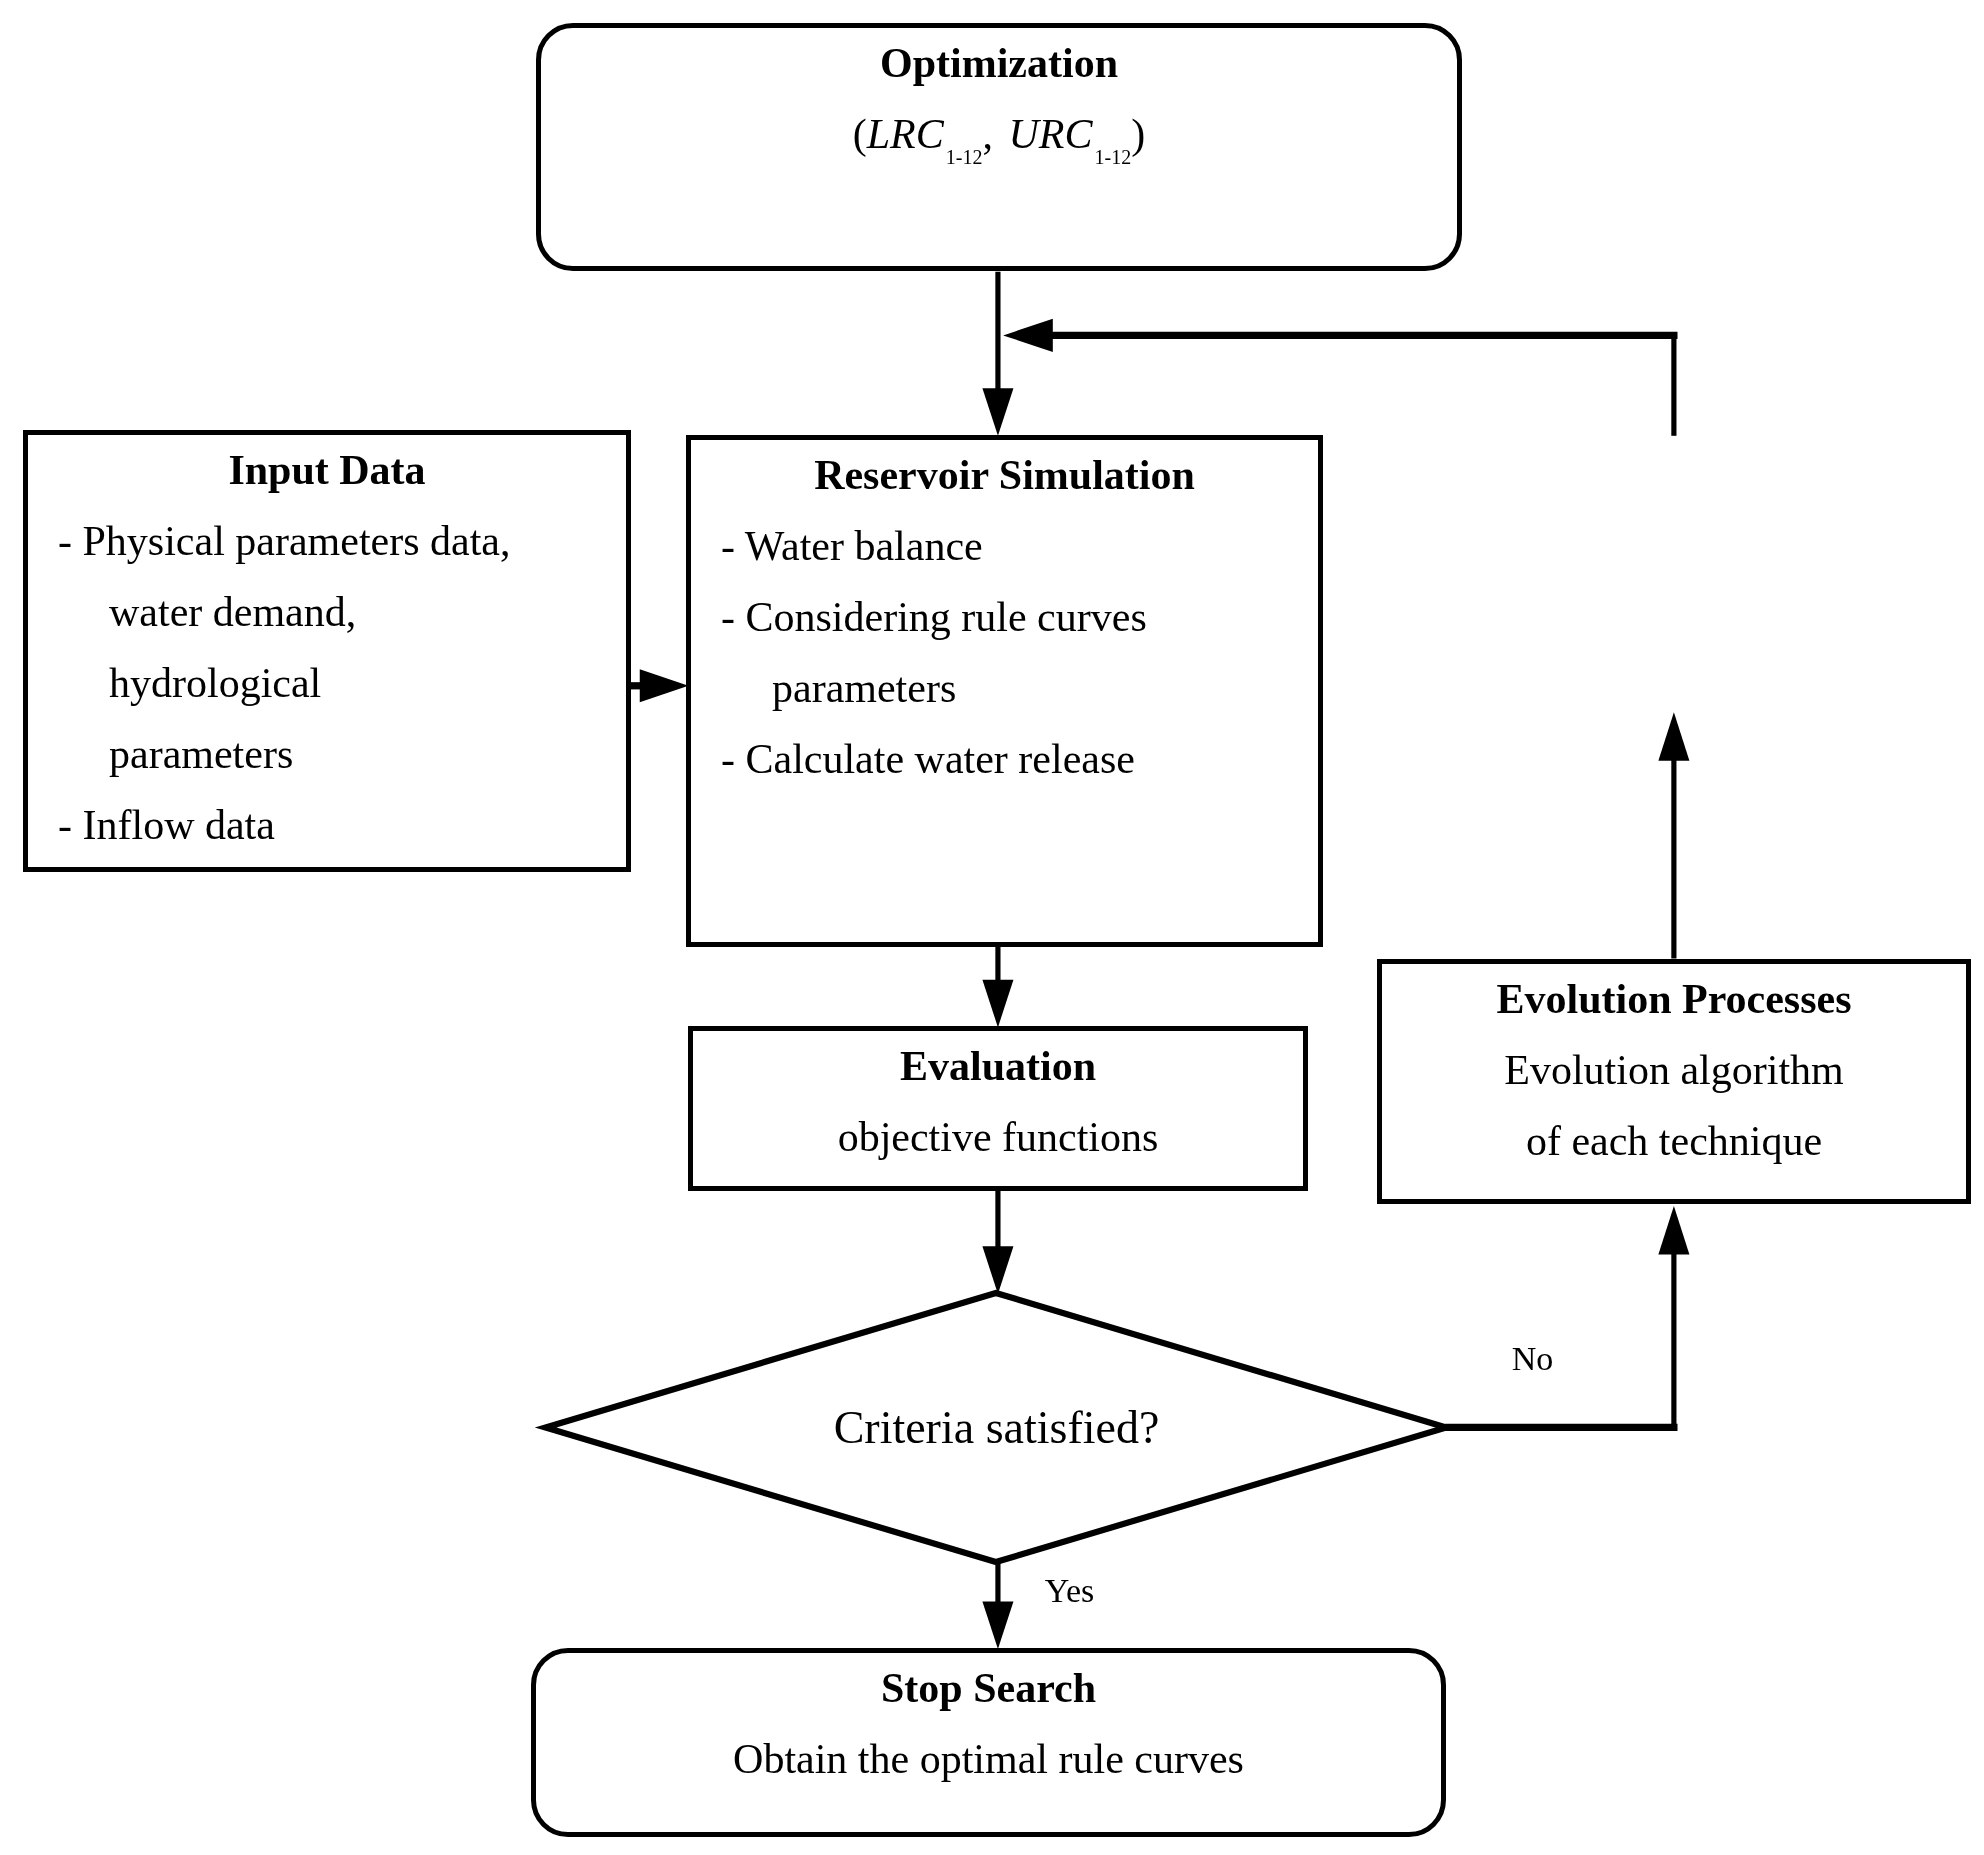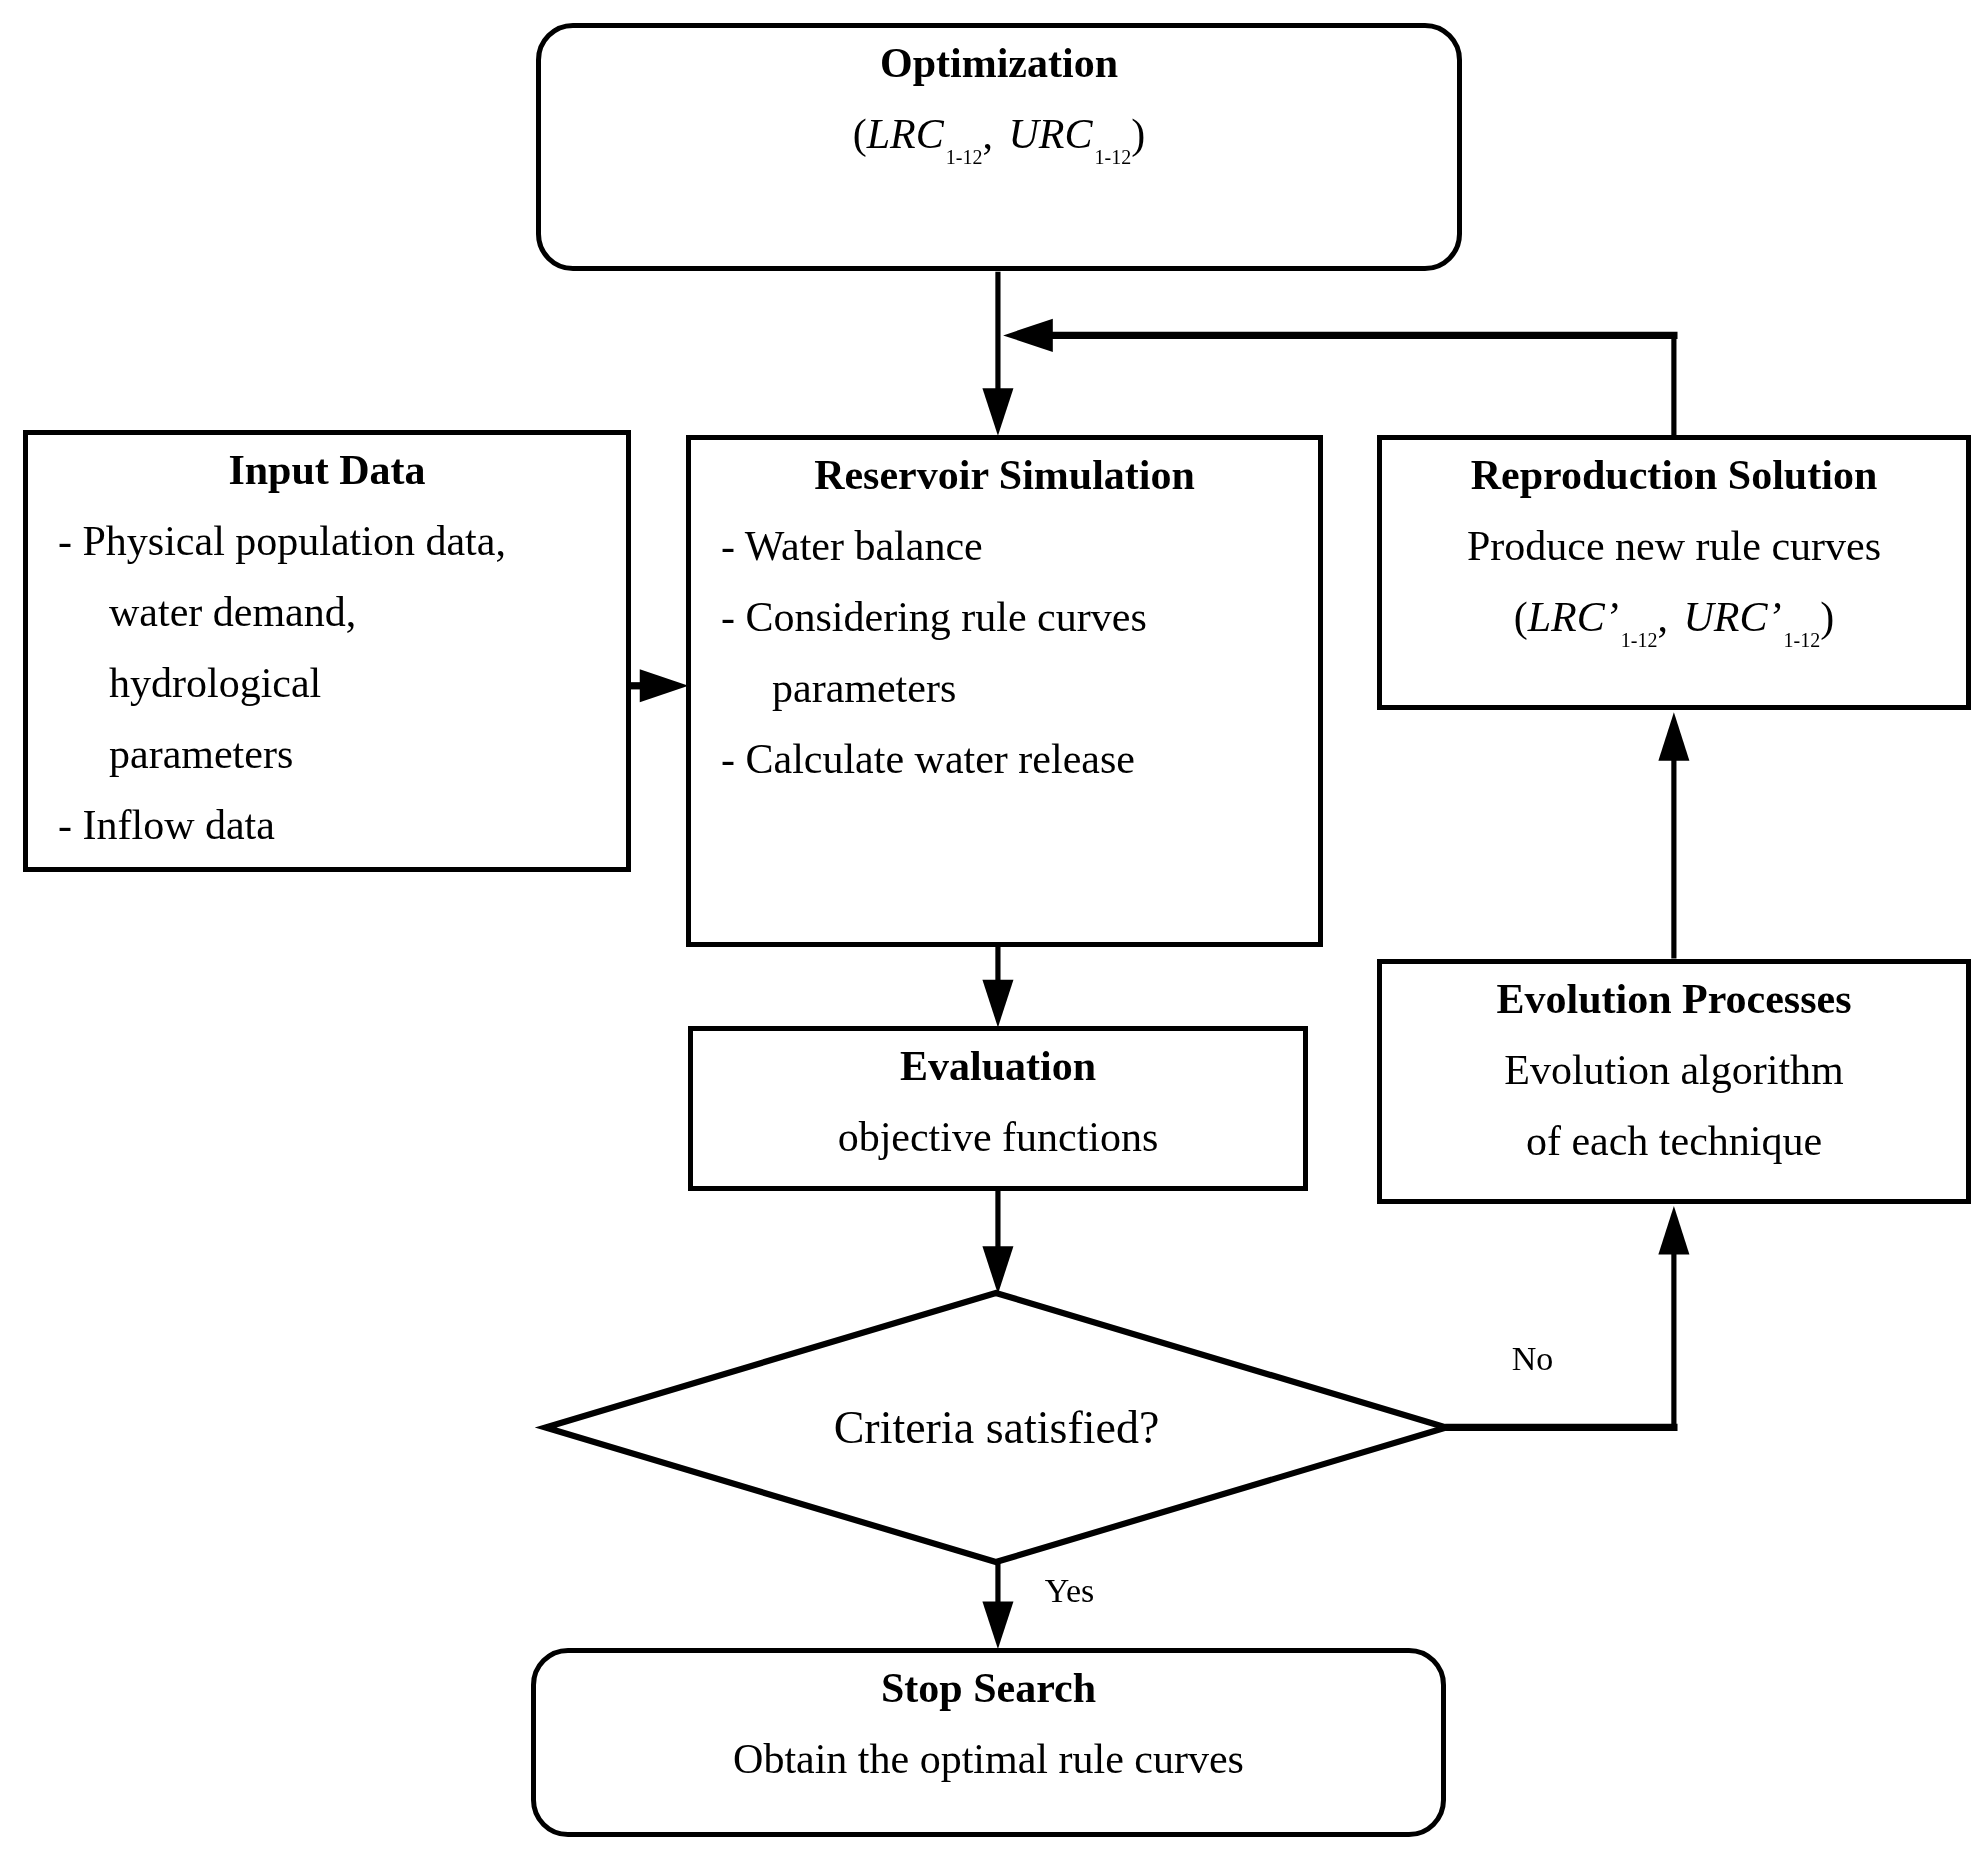--- a/index.html
+++ b/index.html
@@ -107,43 +107,38 @@
   </svg>
 
   <div class="box rounded" style="left:536px; top:23px; width:926px; height:248px;">
     <div class="title">Optimization</div>
     <div class="cline formula"><span>(</span><span class="fvar">LRC</span><span class="fsub">1-12</span><span class="fsep">,</span><span class="fvar">URC</span><span class="fsub">1-12</span><span>)</span></div>
   </div>
 
   <div class="box" style="left:23px; top:430px; width:608px; height:442px;">
     <div class="title">Input Data</div>
     <div class="bullets">
-      <div class="bline">- Physical population data,</div>
+      <div class="bline">- Physical parameters data,</div>
       <div class="bline cont">water demand,</div>
       <div class="bline cont">hydrological</div>
       <div class="bline cont">parameters</div>
       <div class="bline">- Inflow data</div>
     </div>
   </div>
 
   <div class="box" style="left:686px; top:435px; width:637px; height:512px;">
     <div class="title">Reservoir Simulation</div>
     <div class="bullets">
       <div class="bline">- Water balance</div>
       <div class="bline">- Considering rule curves</div>
       <div class="bline cont">parameters</div>
       <div class="bline">- Calculate water release</div>
     </div>
   </div>
 
-  <div class="box" style="left:1377px; top:435px; width:594px; height:275px;">
-    <div class="title">Reproduction Solution</div>
-    <div class="cline">Produce new rule curves</div>
-    <div class="cline formula"><span>(</span><span class="fvar">LRC’</span><span class="fsub">1-12</span><span class="fsep">,</span><span class="fvar">URC’</span><span class="fsub">1-12</span><span>)</span></div>
-  </div>
 
   <div class="box" style="left:688px; top:1026px; width:620px; height:165px;">
     <div class="title">Evaluation</div>
     <div class="cline">objective functions</div>
   </div>
 
   <div class="box" style="left:1377px; top:959px; width:594px; height:245px;">
     <div class="title">Evolution Processes</div>
     <div class="cline">Evolution algorithm</div>
     <div class="cline">of each technique</div>

